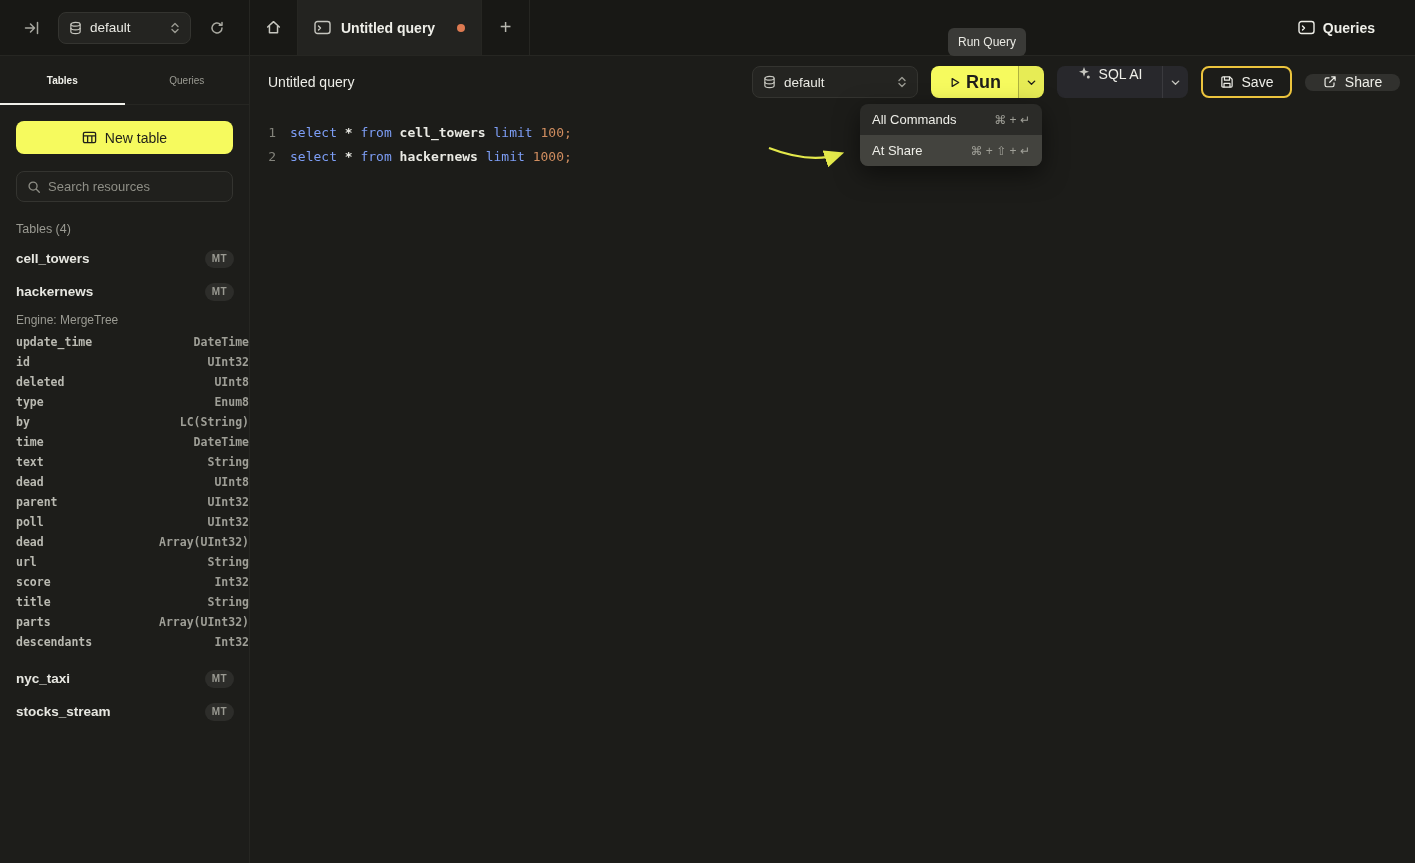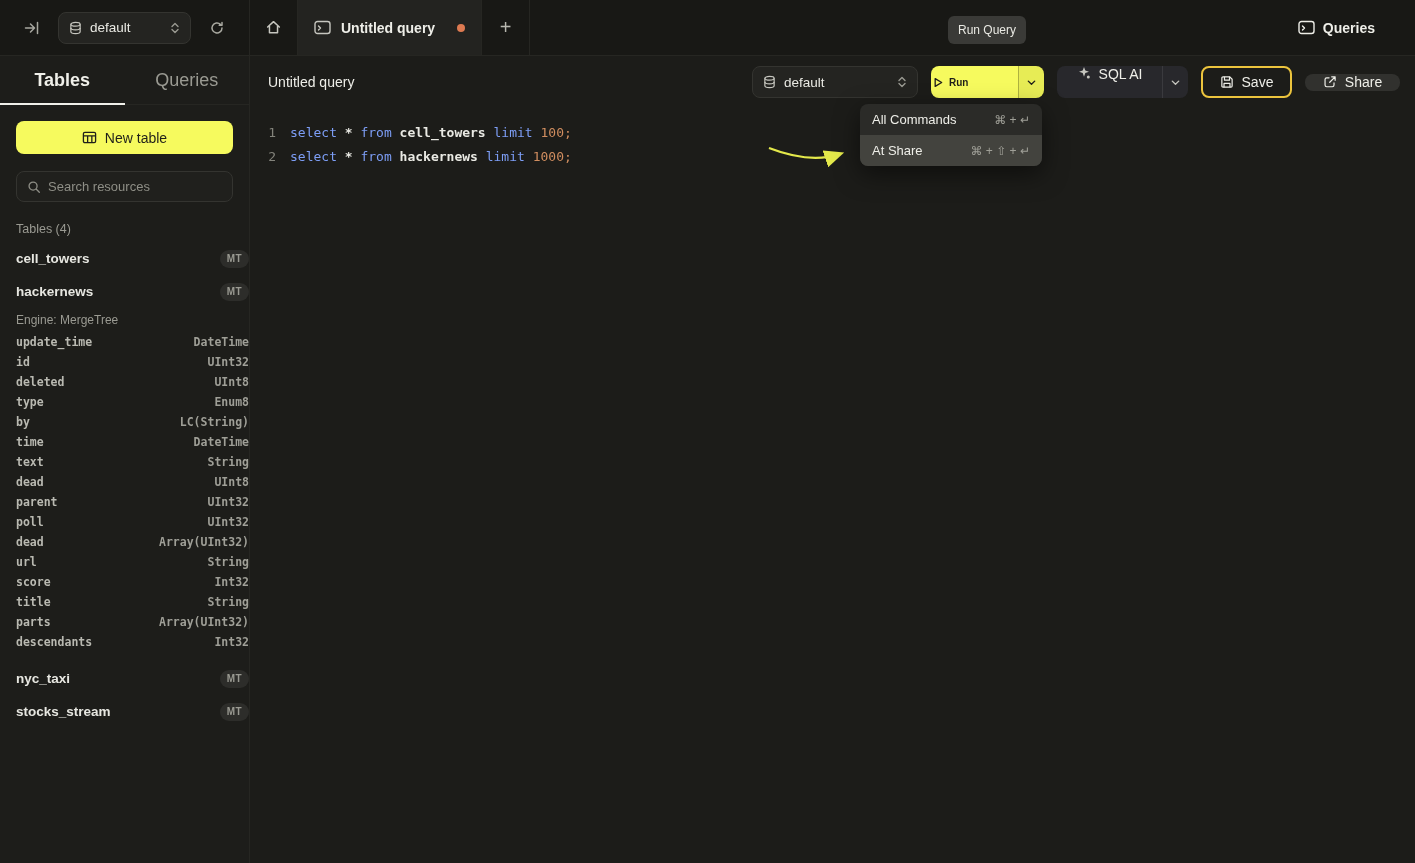--- a/index.html
+++ b/index.html
@@ -48,21 +48,21 @@
   }
 
   
   .body { flex:1; display:flex; min-height:0; }
 
   
   .sidebar { width:250px; flex:0 0 250px; background:#1d1d1a; border-right:1px solid #262622; display:flex; flex-direction:column; }
   .side-tabs { height:49px; flex:0 0 49px; display:flex; border-bottom:1px solid #262622; }
   .side-tab {
     flex:1; display:flex; align-items:center; justify-content:center;
-    font-size:18px; color:#9a9a92; cursor:pointer; position:relative;
+    font-size:10px; color:#9a9a92; cursor:pointer; position:relative;
   }
   .side-tab.active { color:#f0f0ea; font-weight:600; }
   .side-tab.active::after {
     content:""; position:absolute; left:0; right:0; bottom:-1px; height:2px; background:#f0f0ea;
   }
   .side-content { padding:16px 16px 0 16px; }
   .new-table-btn {
     height:33px; width:100%; border-radius:8px; background:var(--accent-yellow,#f6fa5e);
     display:flex; align-items:center; justify-content:center; gap:8px;
     color:#1f1f1a; font-size:14px; font-weight:500; cursor:pointer;
@@ -79,21 +79,21 @@
   .section-title { margin-top:20px; padding-left:16px; font-size:12.5px; color:#9a9a92; }
   .side-list { margin-top:6px; padding-left:16px; overflow:hidden; }
   .table-row {
     height:33px; display:flex; align-items:center; justify-content:space-between;
     cursor:pointer;
   }
   .table-name { font-size:13.5px; font-weight:600; color:#e7e7e1; }
   .mt-badge {
     width:29px; height:18px; border-radius:9px; background:#2d2d2a; color:#9a9a92;
     font-size:10px; font-weight:600; display:flex; align-items:center; justify-content:center;
-    letter-spacing:.5px;
+    margin-right:15px; letter-spacing:.5px;
   }
   .engine-row { height:24px; display:flex; align-items:center; font-size:12px; color:#9a9a92; }
   .col-row {
     height:20px; display:flex; align-items:center; justify-content:space-between;
     font-family:"DejaVu Sans Mono", monospace; font-size:11.5px; cursor:pointer;font-weight:bold;
   }
   .col-name { color:#b9b9b1; }
   .col-type { color:#9f9f97; }
   .columns { margin-bottom:10px; }
 
@@ -102,22 +102,22 @@
   .main-header {
     height:52px; flex:0 0 52px; display:flex; align-items:center;
     padding:0 15px 0 18px; gap:13px;
   }
   .main-title { font-size:14px; font-weight:500; color:#eeeee8; }
   .header-spacer { flex:1; }
   .main-header .select-box { width:166px; }
   .split-btn { display:flex; height:32px; border-radius:8px; overflow:hidden; cursor:pointer; }
   .run-btn .split-main {
     width:87px; background:var(--accent-yellow,#f6fa5e); color:#1f1f1a;
-    display:flex; align-items:center; justify-content:flex-start; gap:5px;
-    font-size:10px; font-weight:600;
+    display:flex; align-items:center; justify-content:center; gap:5px;
+    font-size:18px; font-weight:600;
   }
   .run-btn .split-caret {
     width:26px; background:var(--accent-yellow-dark,#e7ec55);
     border-left:1px solid rgba(0,0,0,.25);
     display:flex; align-items:center; justify-content:center;
   }
   .ai-btn .split-main {
     width:105px; background:#28282c; color:#eeeee8;
     display:flex; align-items:flex-start; justify-content:center; gap:8px; font-size:14px;
   }
@@ -140,21 +140,21 @@
   .editor { flex:1; padding:12px 0 0 12px; font-family:"DejaVu Sans Mono", monospace; font-size:13px; }
   .code-line { display:flex; height:24px; align-items:center; white-space:pre; cursor:text; }
   .gutter { width:14px; text-align:right; color:#83837b; margin-right:14px; flex:0 0 14px; }
   .tok-kw { color:var(--keyword-blue,#7d9ef6); }
   .tok-ident, .tok-op { color:#e9e9e3; font-weight:700; }
   .tok-num, .tok-punct { color:var(--number-orange,#d08d5f); }
   .tok-plain { color:#e9e9e3; }
 
   
   .tooltip {
-    position:absolute; left:948px; top:16px; height:28px; z-index:30;
+    position:absolute; left:948px; top:28px; height:28px; z-index:30;
     background:#3a3a37; border-radius:6px; padding:0 10px;
     display:flex; align-items:center; font-size:12px; font-weight:500; color:#e9e9e3;
   }
   .run-menu {
     position:absolute; left:860px; top:104px; width:182px; z-index:30;
     background:#2b2b28; border-radius:8px; overflow:hidden;
     box-shadow:0 8px 24px rgba(0,0,0,.5);
   }
   .menu-item {
     height:31px; display:flex; align-items:center; justify-content:space-between;

